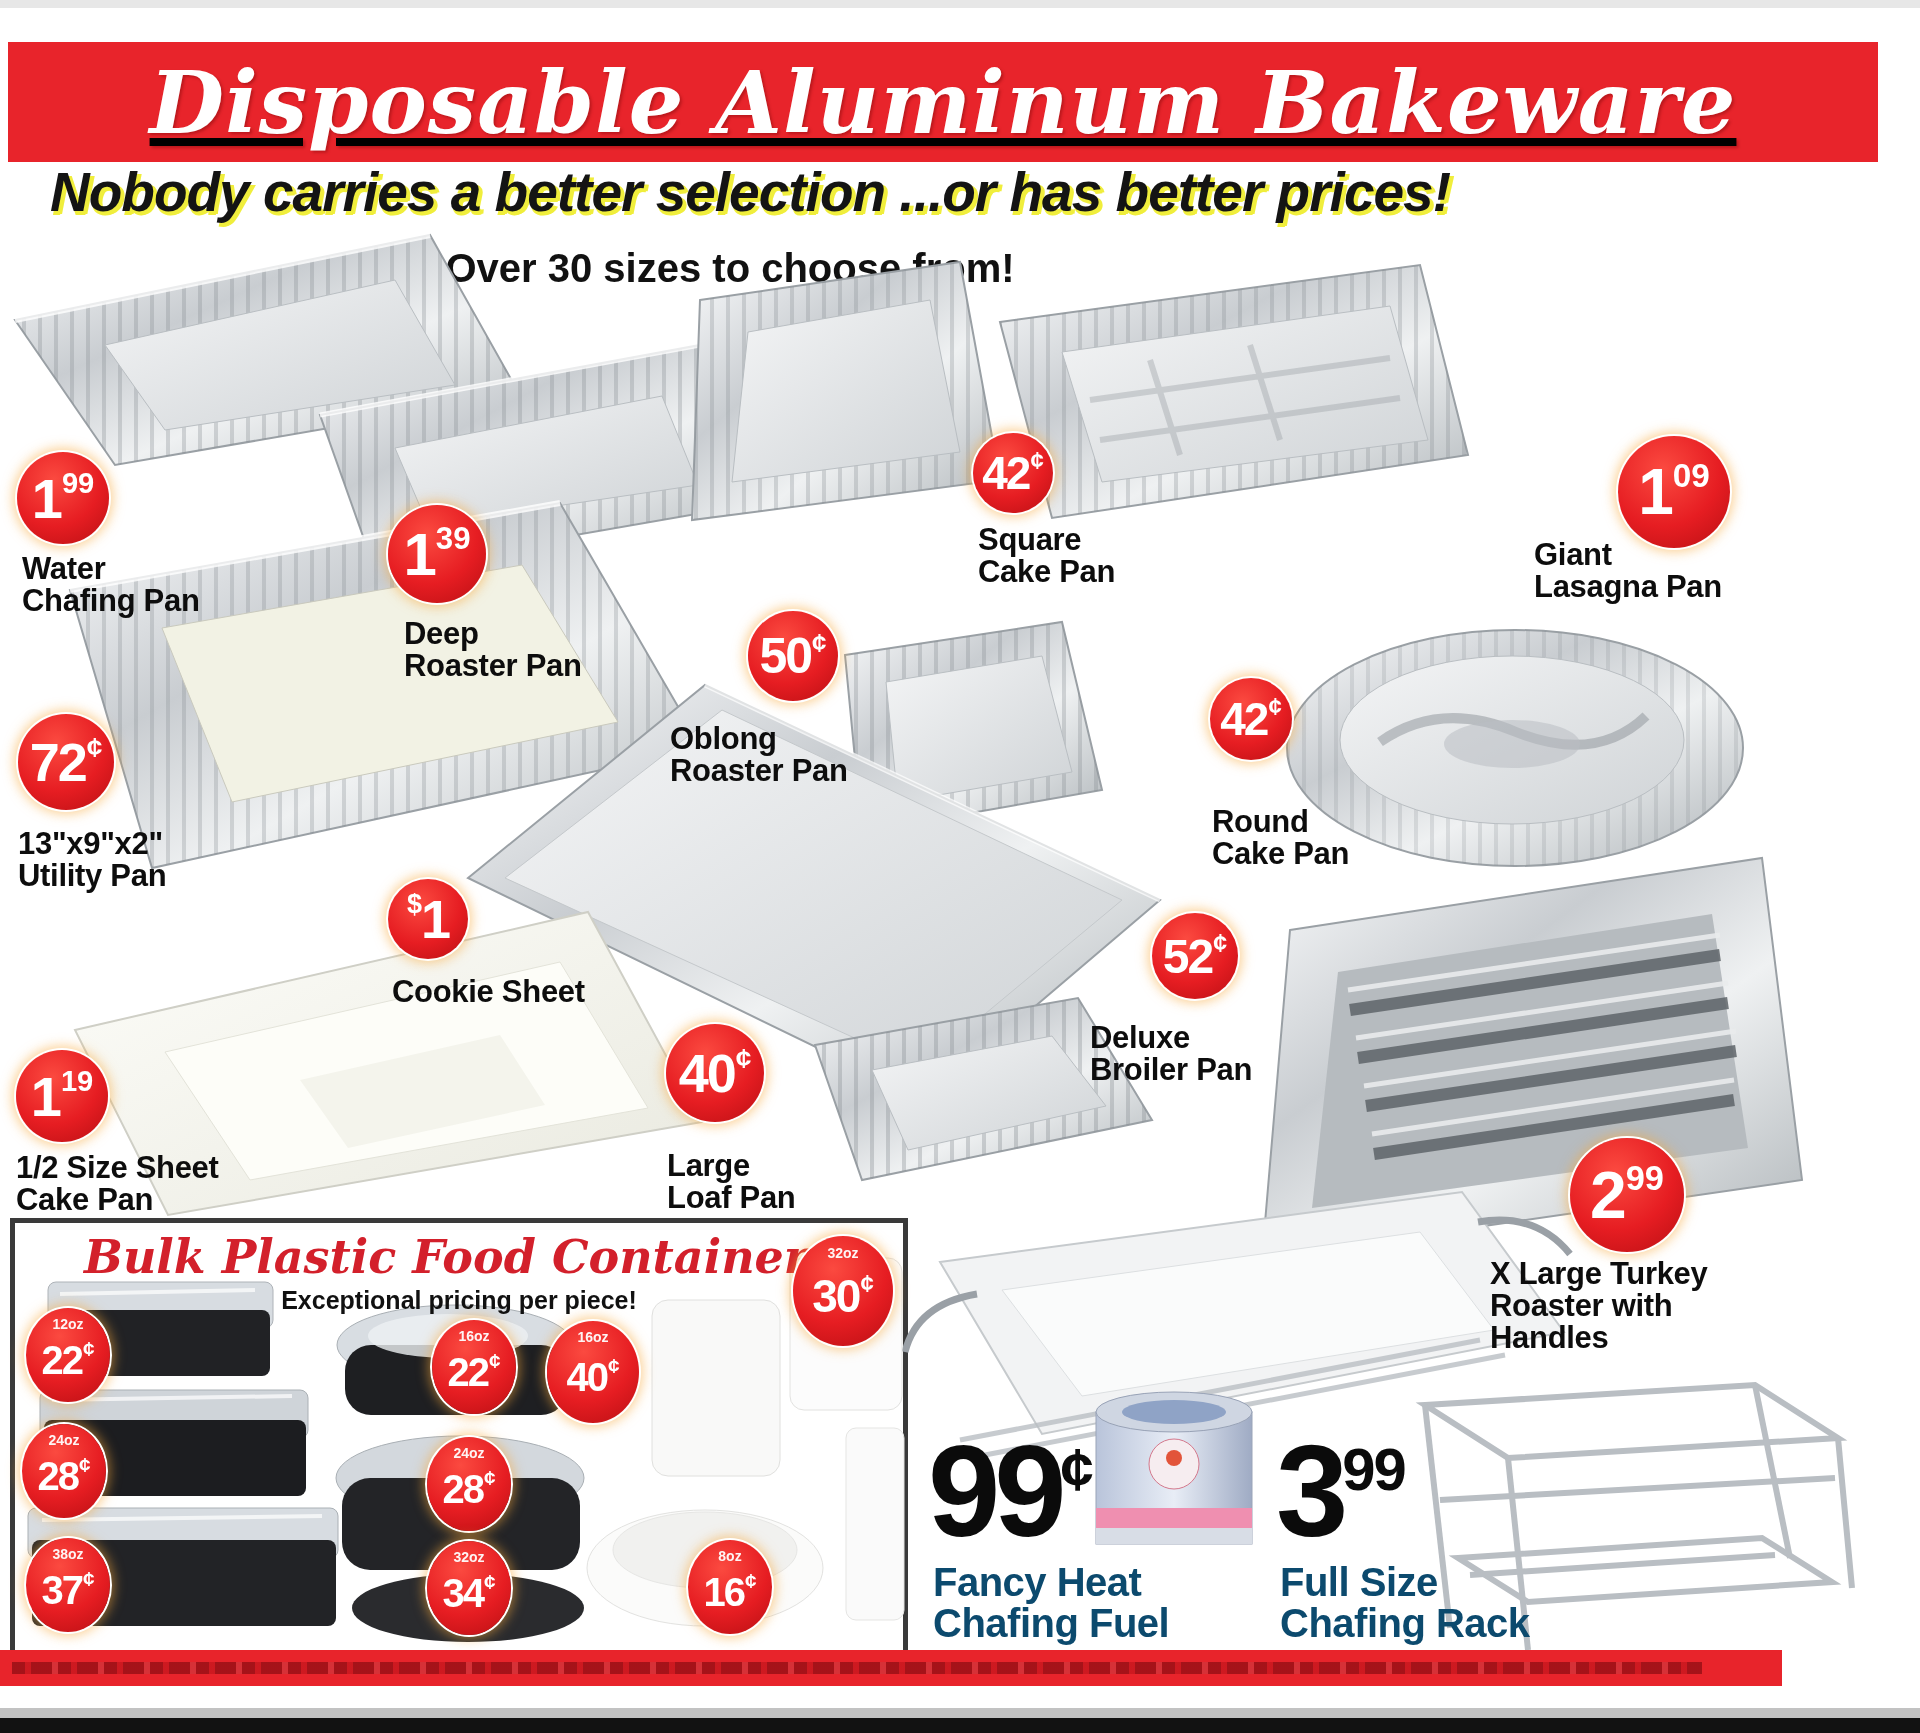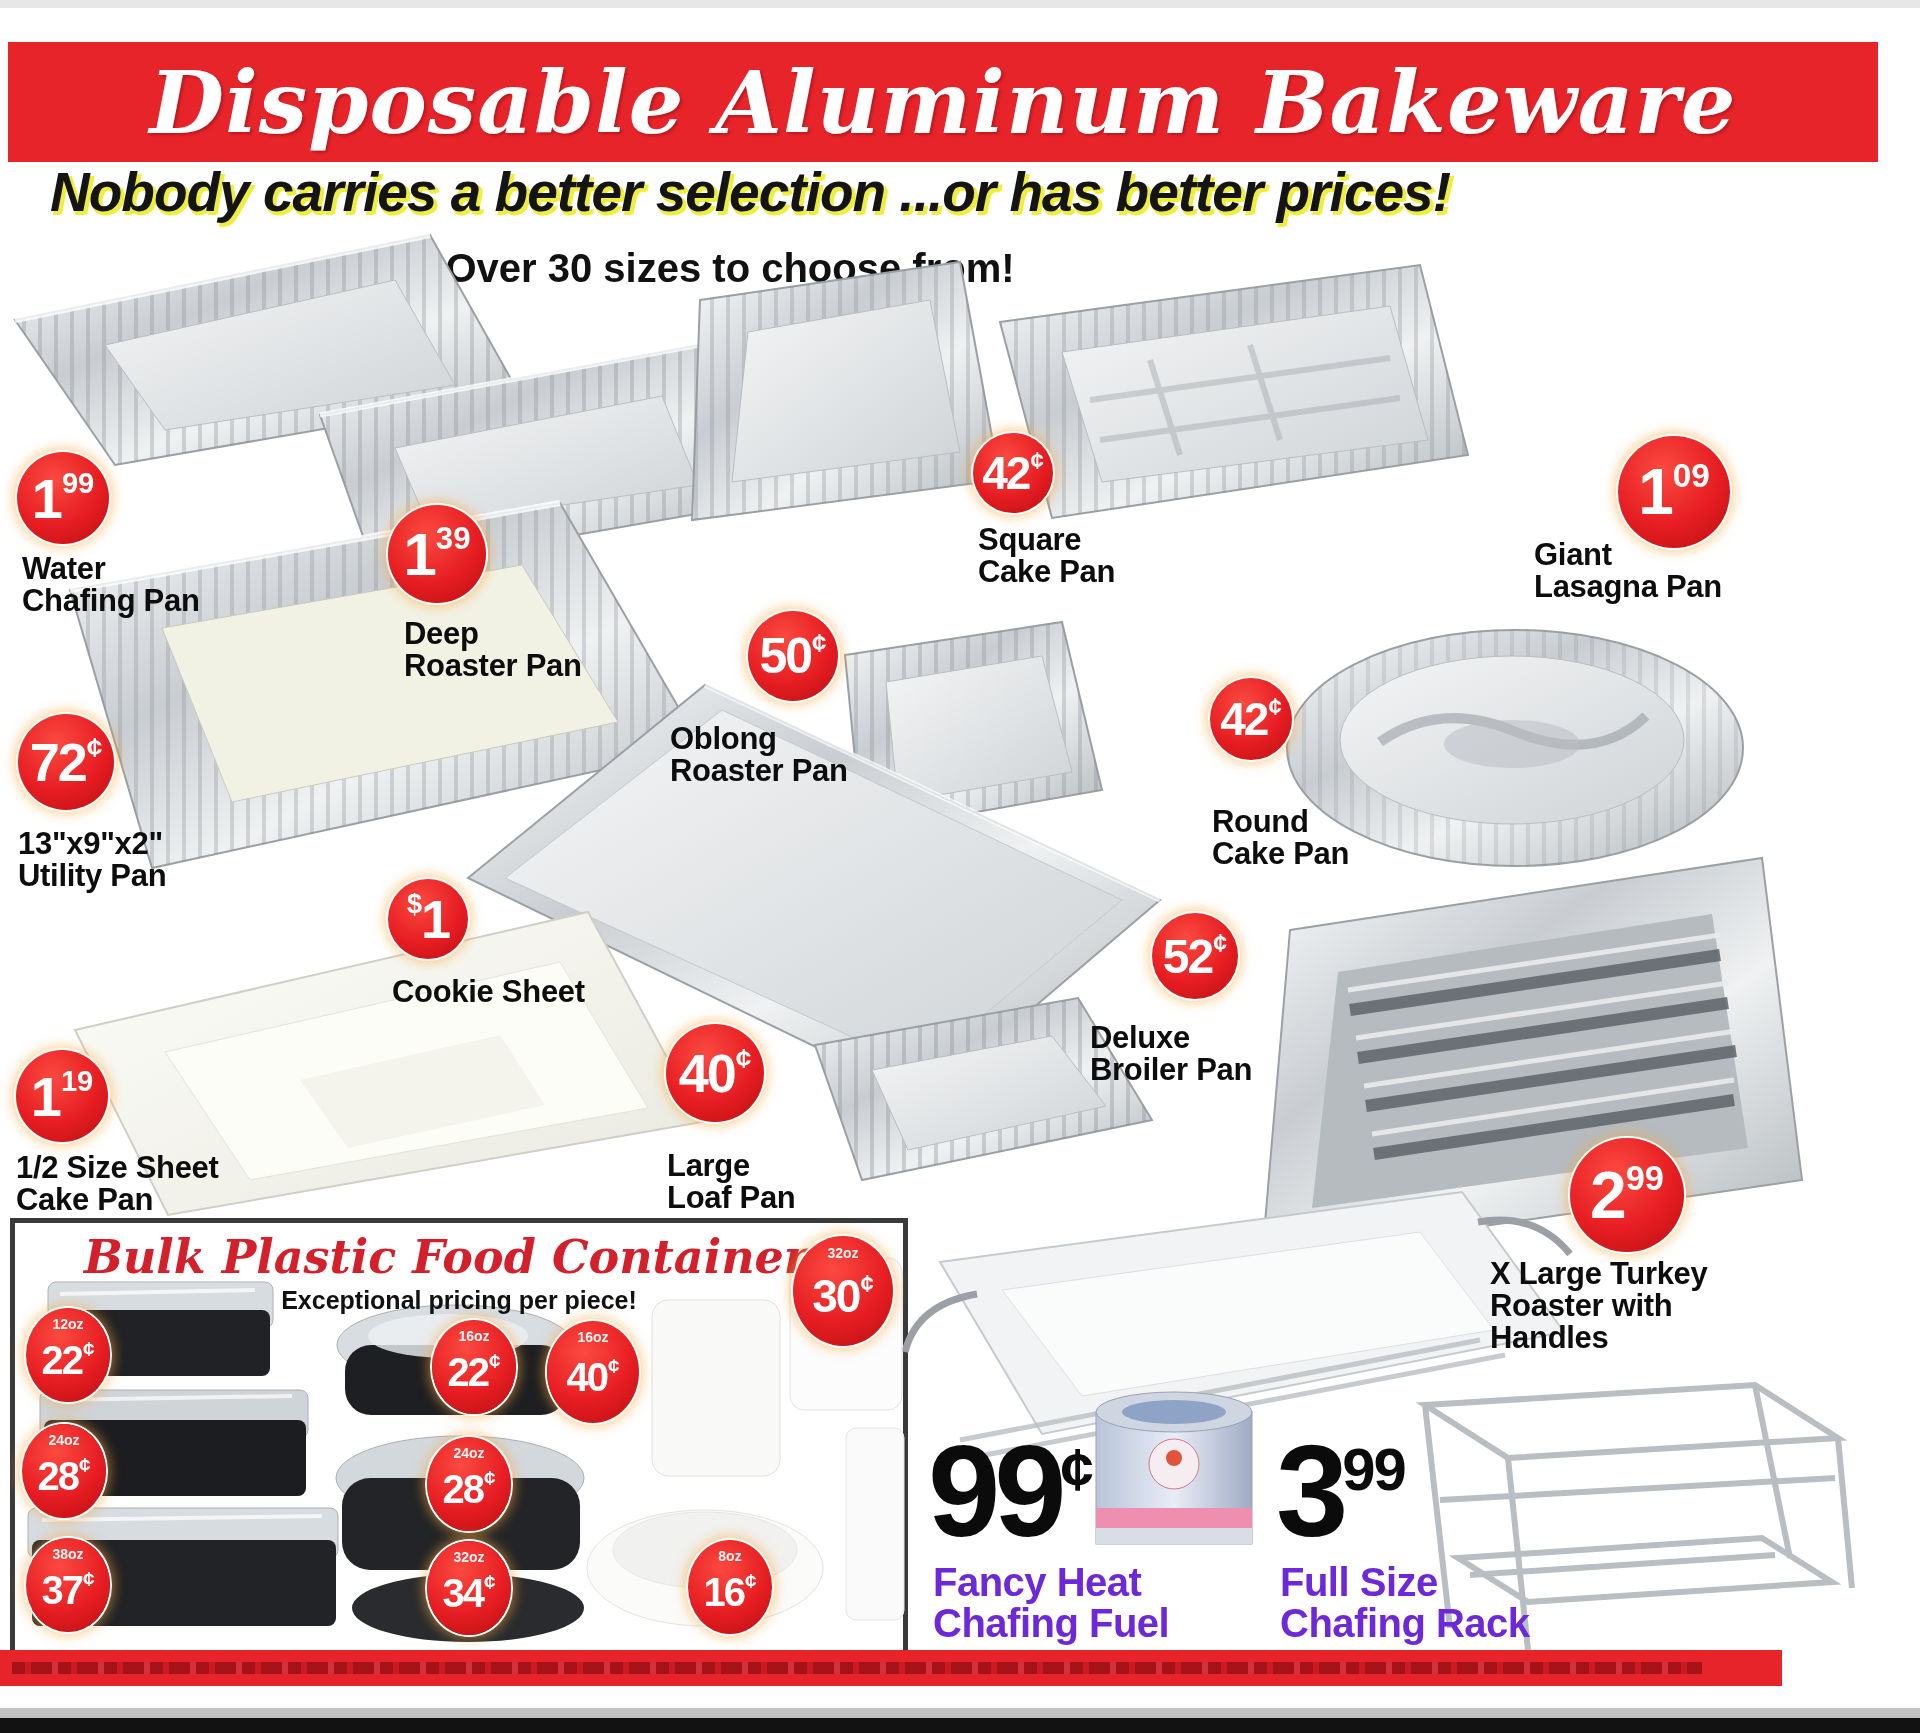--- a/index.html
+++ b/index.html
@@ -7,21 +7,21 @@
        font-family:"Liberation Sans",sans-serif;}
   .abs{position:absolute;}
 
   
   .top-strip{left:0;top:0;width:1920px;height:8px;background:#e7e7e7;}
   .gray-bar{left:0;top:1708px;width:1920px;height:10px;background:#c2c2c2;}
   .black-bar{left:0;top:1718px;width:1920px;height:15px;background:#121212;}
 
   
   .banner{left:8px;top:42px;width:1870px;height:120px;background:#e8242b;
-          display:flex;align-items:center;justify-content:center;}
+          display:flex;align-items:center;justify-content:center;text-decoration:underline;}
   .banner-title{font-family:"DejaVu Serif",serif;font-style:italic;font-weight:bold;
           color:#ffffff;font-size:86px;letter-spacing:1px;white-space:nowrap;
           text-shadow:2px 2px 3px rgba(100,0,0,.35);}
 
   .tagline{left:50px;top:164px;width:1370px;text-align:center;font-size:55px;line-height:1.05;
           font-style:italic;font-weight:bold;color:#141414;letter-spacing:-1px;white-space:nowrap;
           text-shadow:4px 3px 0 #f0ee3c, 2px 4px 0 #f0ee3c;}
   .sizes-line{left:380px;top:246px;width:700px;text-align:center;font-size:40px;font-weight:bold;color:#111;}
 
   
@@ -82,21 +82,21 @@
   .bb6{left:547px;top:1321px;width:92px;height:92px;}
   .bb7{left:793px;top:1236px;width:100px;height:100px;font-size:46px;}
   .bb8{left:688px;top:1540px;}
 
   
   .bigprice{position:absolute;display:flex;align-items:flex-start;color:#0b0b0b;z-index:3;
             font-weight:bold;font-size:130px;line-height:.82;letter-spacing:-6px;}
   .bigprice .bsup{font-size:.46em;line-height:1;margin-top:2px;letter-spacing:-2px;}
   .bp0{left:928px;top:1438px;}
   .bp1{left:1276px;top:1438px;}
-  .bname{position:absolute;font-weight:bold;font-size:40px;line-height:1.02;color:#6d28d9;
+  .bname{position:absolute;font-weight:bold;font-size:40px;line-height:1.02;color:#0c4a6e;
          white-space:pre-line;letter-spacing:-0.5px;z-index:3;}
   .bn0{left:933px;top:1562px;}
   .bn1{left:1280px;top:1562px;}
 
   
   .fine-print{left:0;top:1650px;width:1782px;height:36px;background:#e8242b;z-index:3;}
   .fine-print-text{position:absolute;left:12px;top:12px;width:1690px;height:12px;opacity:.75;
       background:repeating-linear-gradient(90deg,#8f0d13 0 13px,#c4161d 13px 19px,#8f0d13 19px 40px,#d0353b 40px 46px);}
 
   .art{position:absolute;left:0;top:0;z-index:2;}

